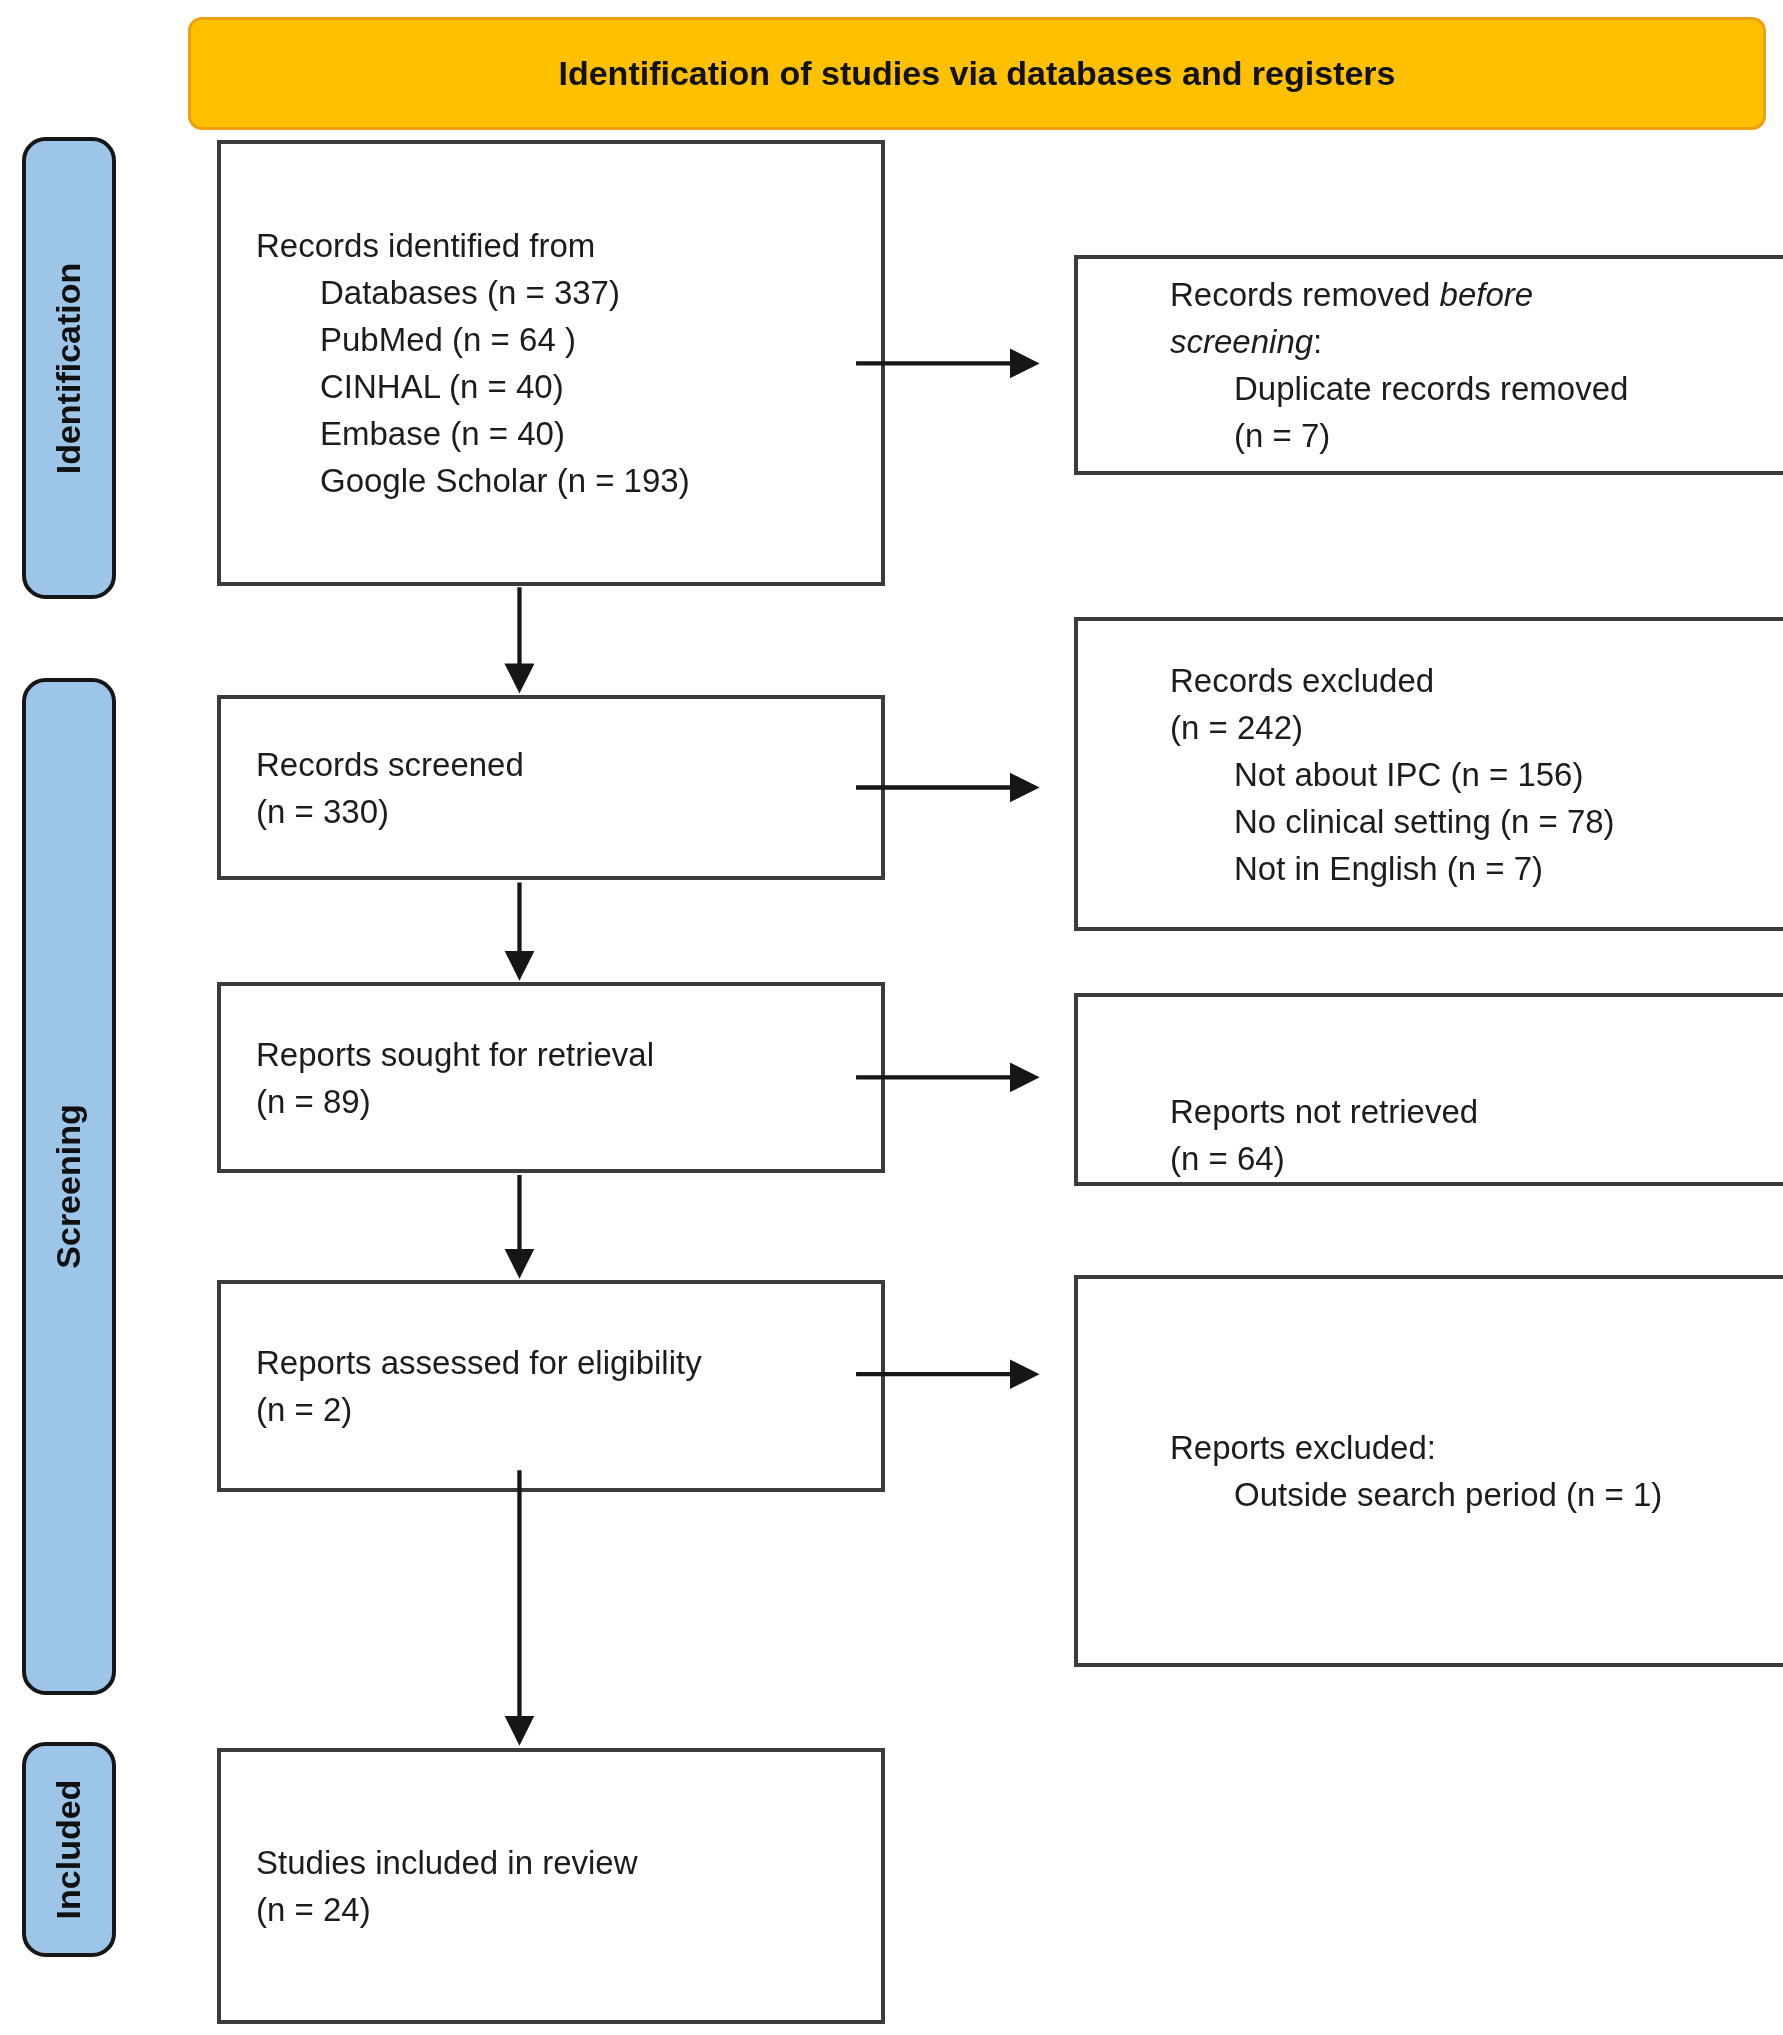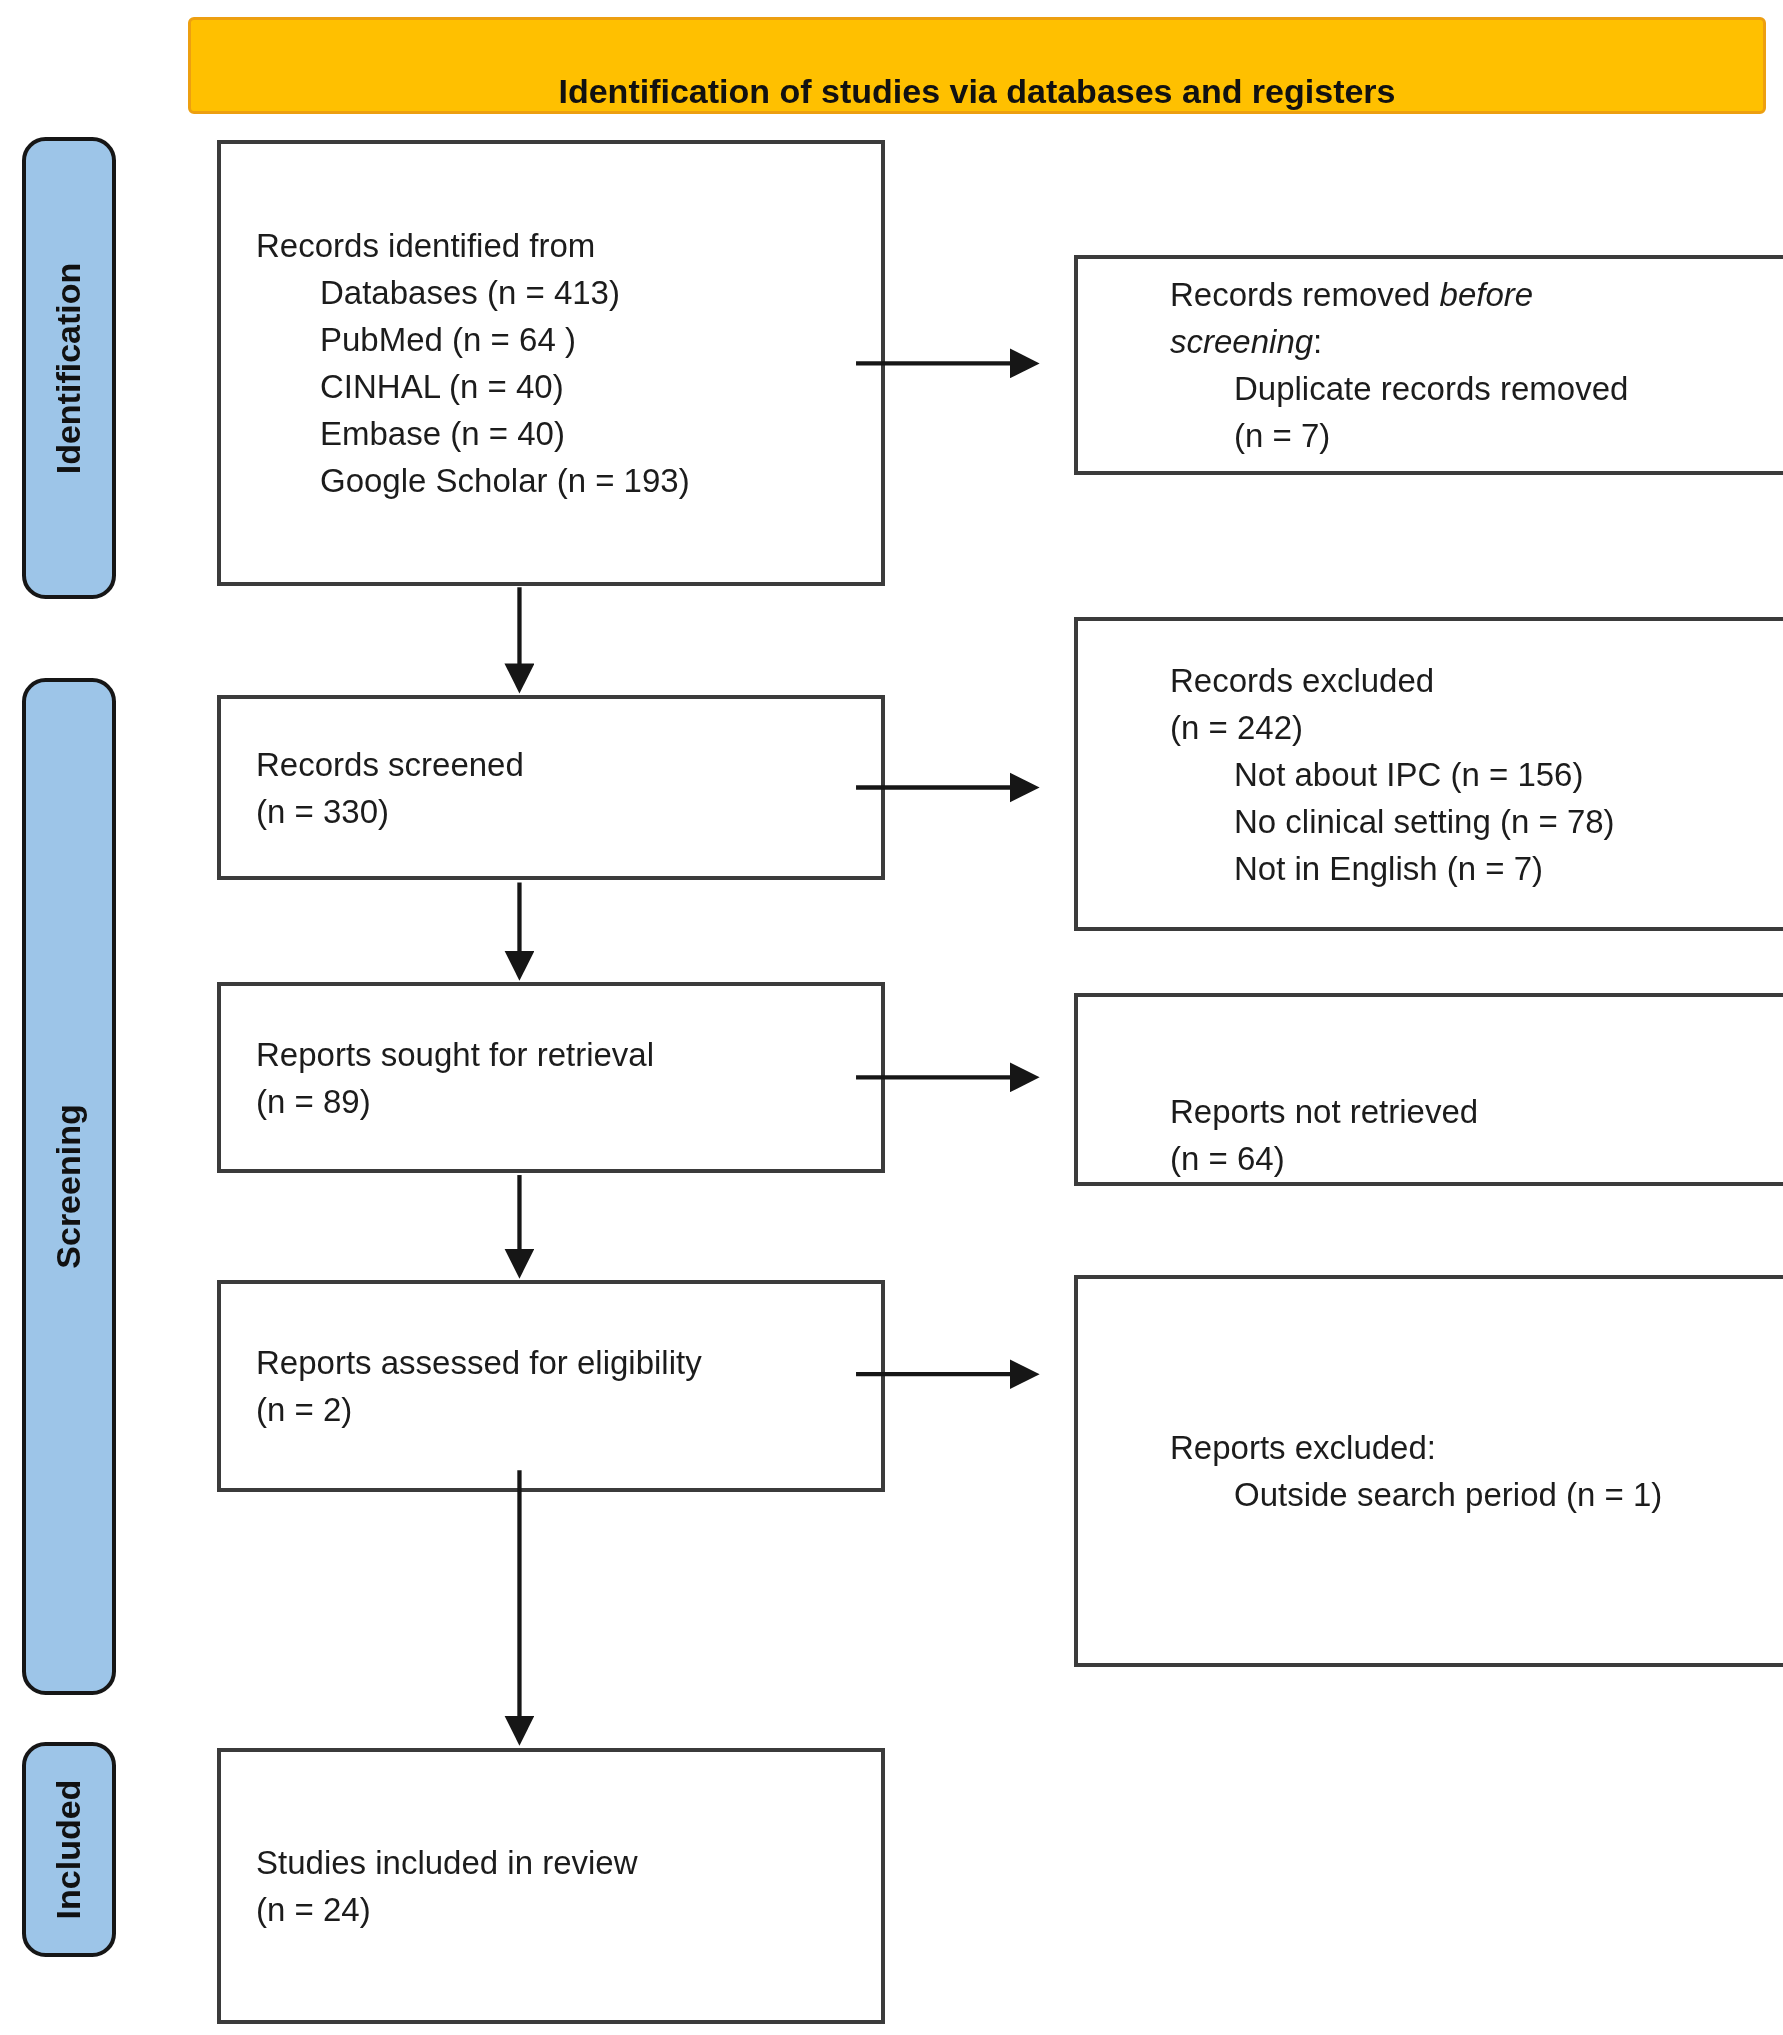--- a/index.html
+++ b/index.html
@@ -9,26 +9,26 @@
     height: 2035px;
     background: #ffffff;
     font-family: "Liberation Sans", "DejaVu Sans", sans-serif;
     color: #1c1c1c;
   }
 
   
   .banner {
     position: absolute;
     left: 188px; top: 17px;
-    width: 1578px; height: 97px;
+    width: 1578px; height: 113px;
     background: #FFC000;
     border: 3.2px solid #ED9F10;
-    border-radius: 6px;
+    border-radius: 14px;
     box-sizing: border-box;
-    display: flex; align-items: flex-end; justify-content: center;
+    display: flex; align-items: center; justify-content: center;
   }
   .banner-title {
     font-size: 34px; font-weight: bold; color: #111111;
   }
 
   
   .stage {
     position: absolute;
     left: 21.5px; width: 94px;
     background: #9DC5E8;
@@ -96,21 +96,21 @@
   <div class="stage" id="stage-screening">
     <span class="vtext">Screening</span>
   </div>
   <div class="stage" id="stage-included">
     <span class="vtext">Included</span>
   </div>
 
   <div class="box main" id="box-a">
     <div class="box-text">
       <div class="line">Records identified from</div>
-      <div class="line ind">Databases (n = 413)</div>
+      <div class="line ind">Databases (n = 337)</div>
       <div class="line ind">PubMed (n = 64 )</div>
       <div class="line ind">CINHAL (n = 40)</div>
       <div class="line ind">Embase (n = 40)</div>
       <div class="line ind">Google Scholar (n = 193)</div>
     </div>
   </div>
 
   <div class="box main" id="box-b">
     <div class="box-text">
       <div class="line">Records screened</div>

